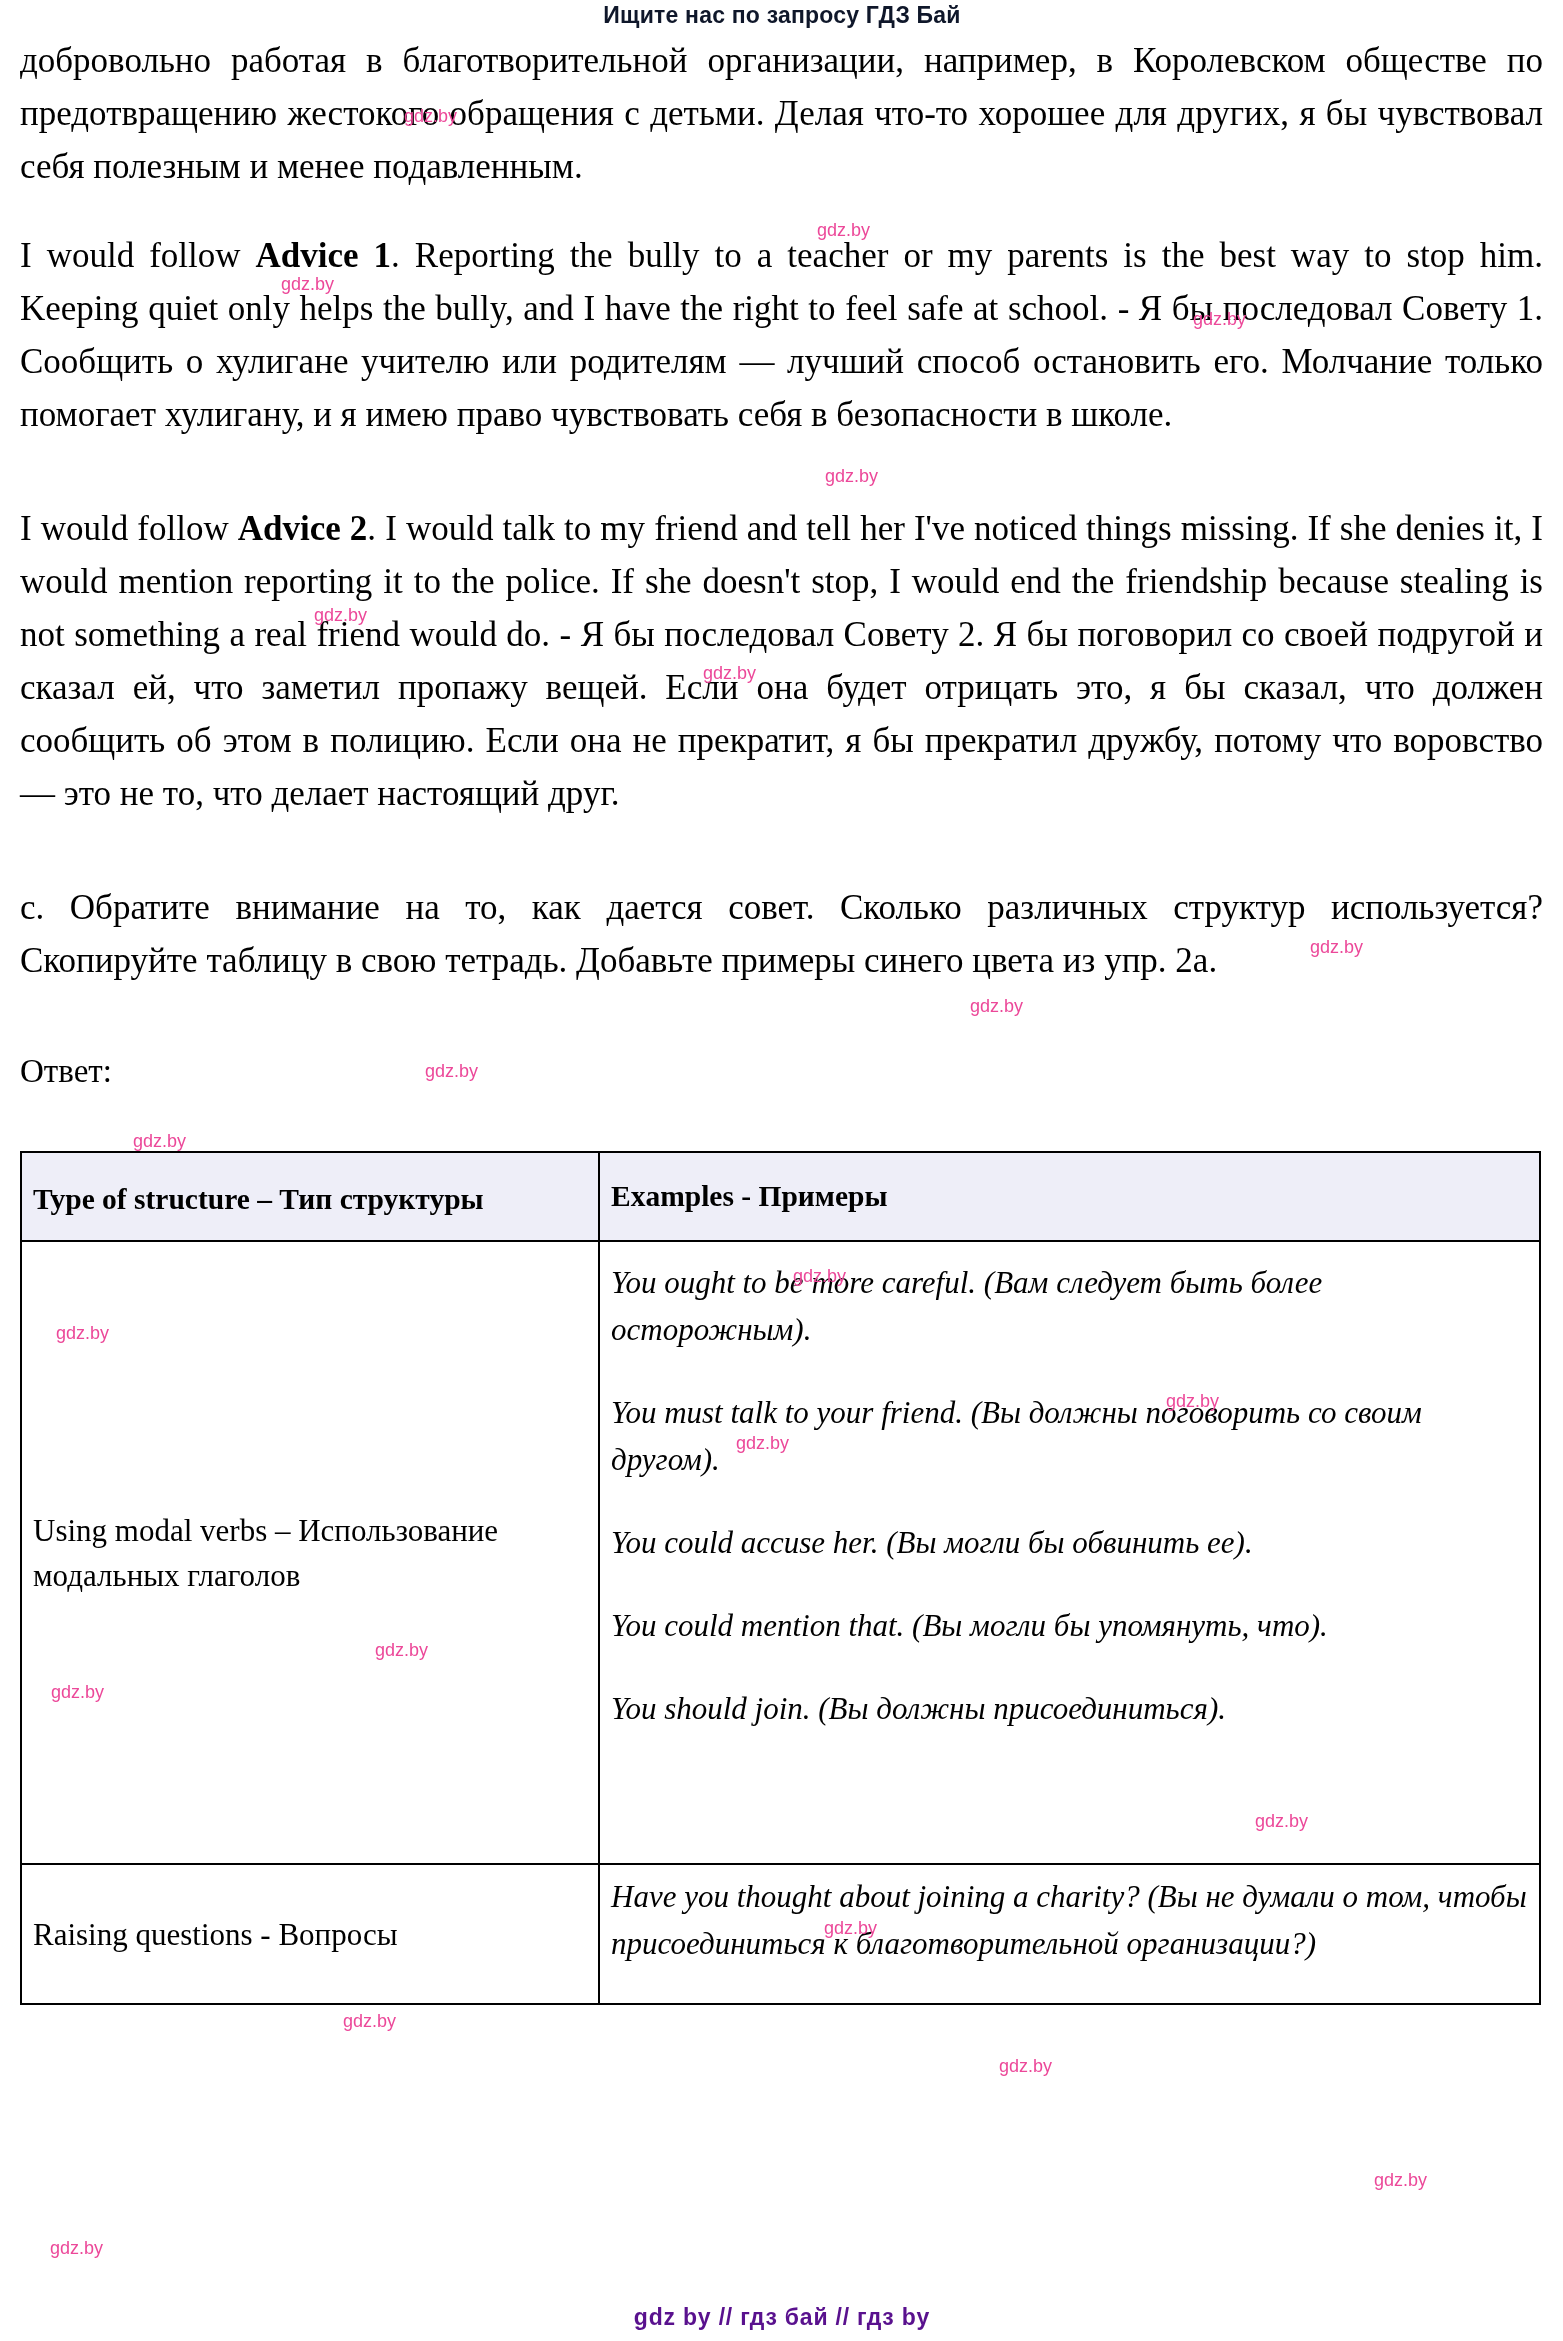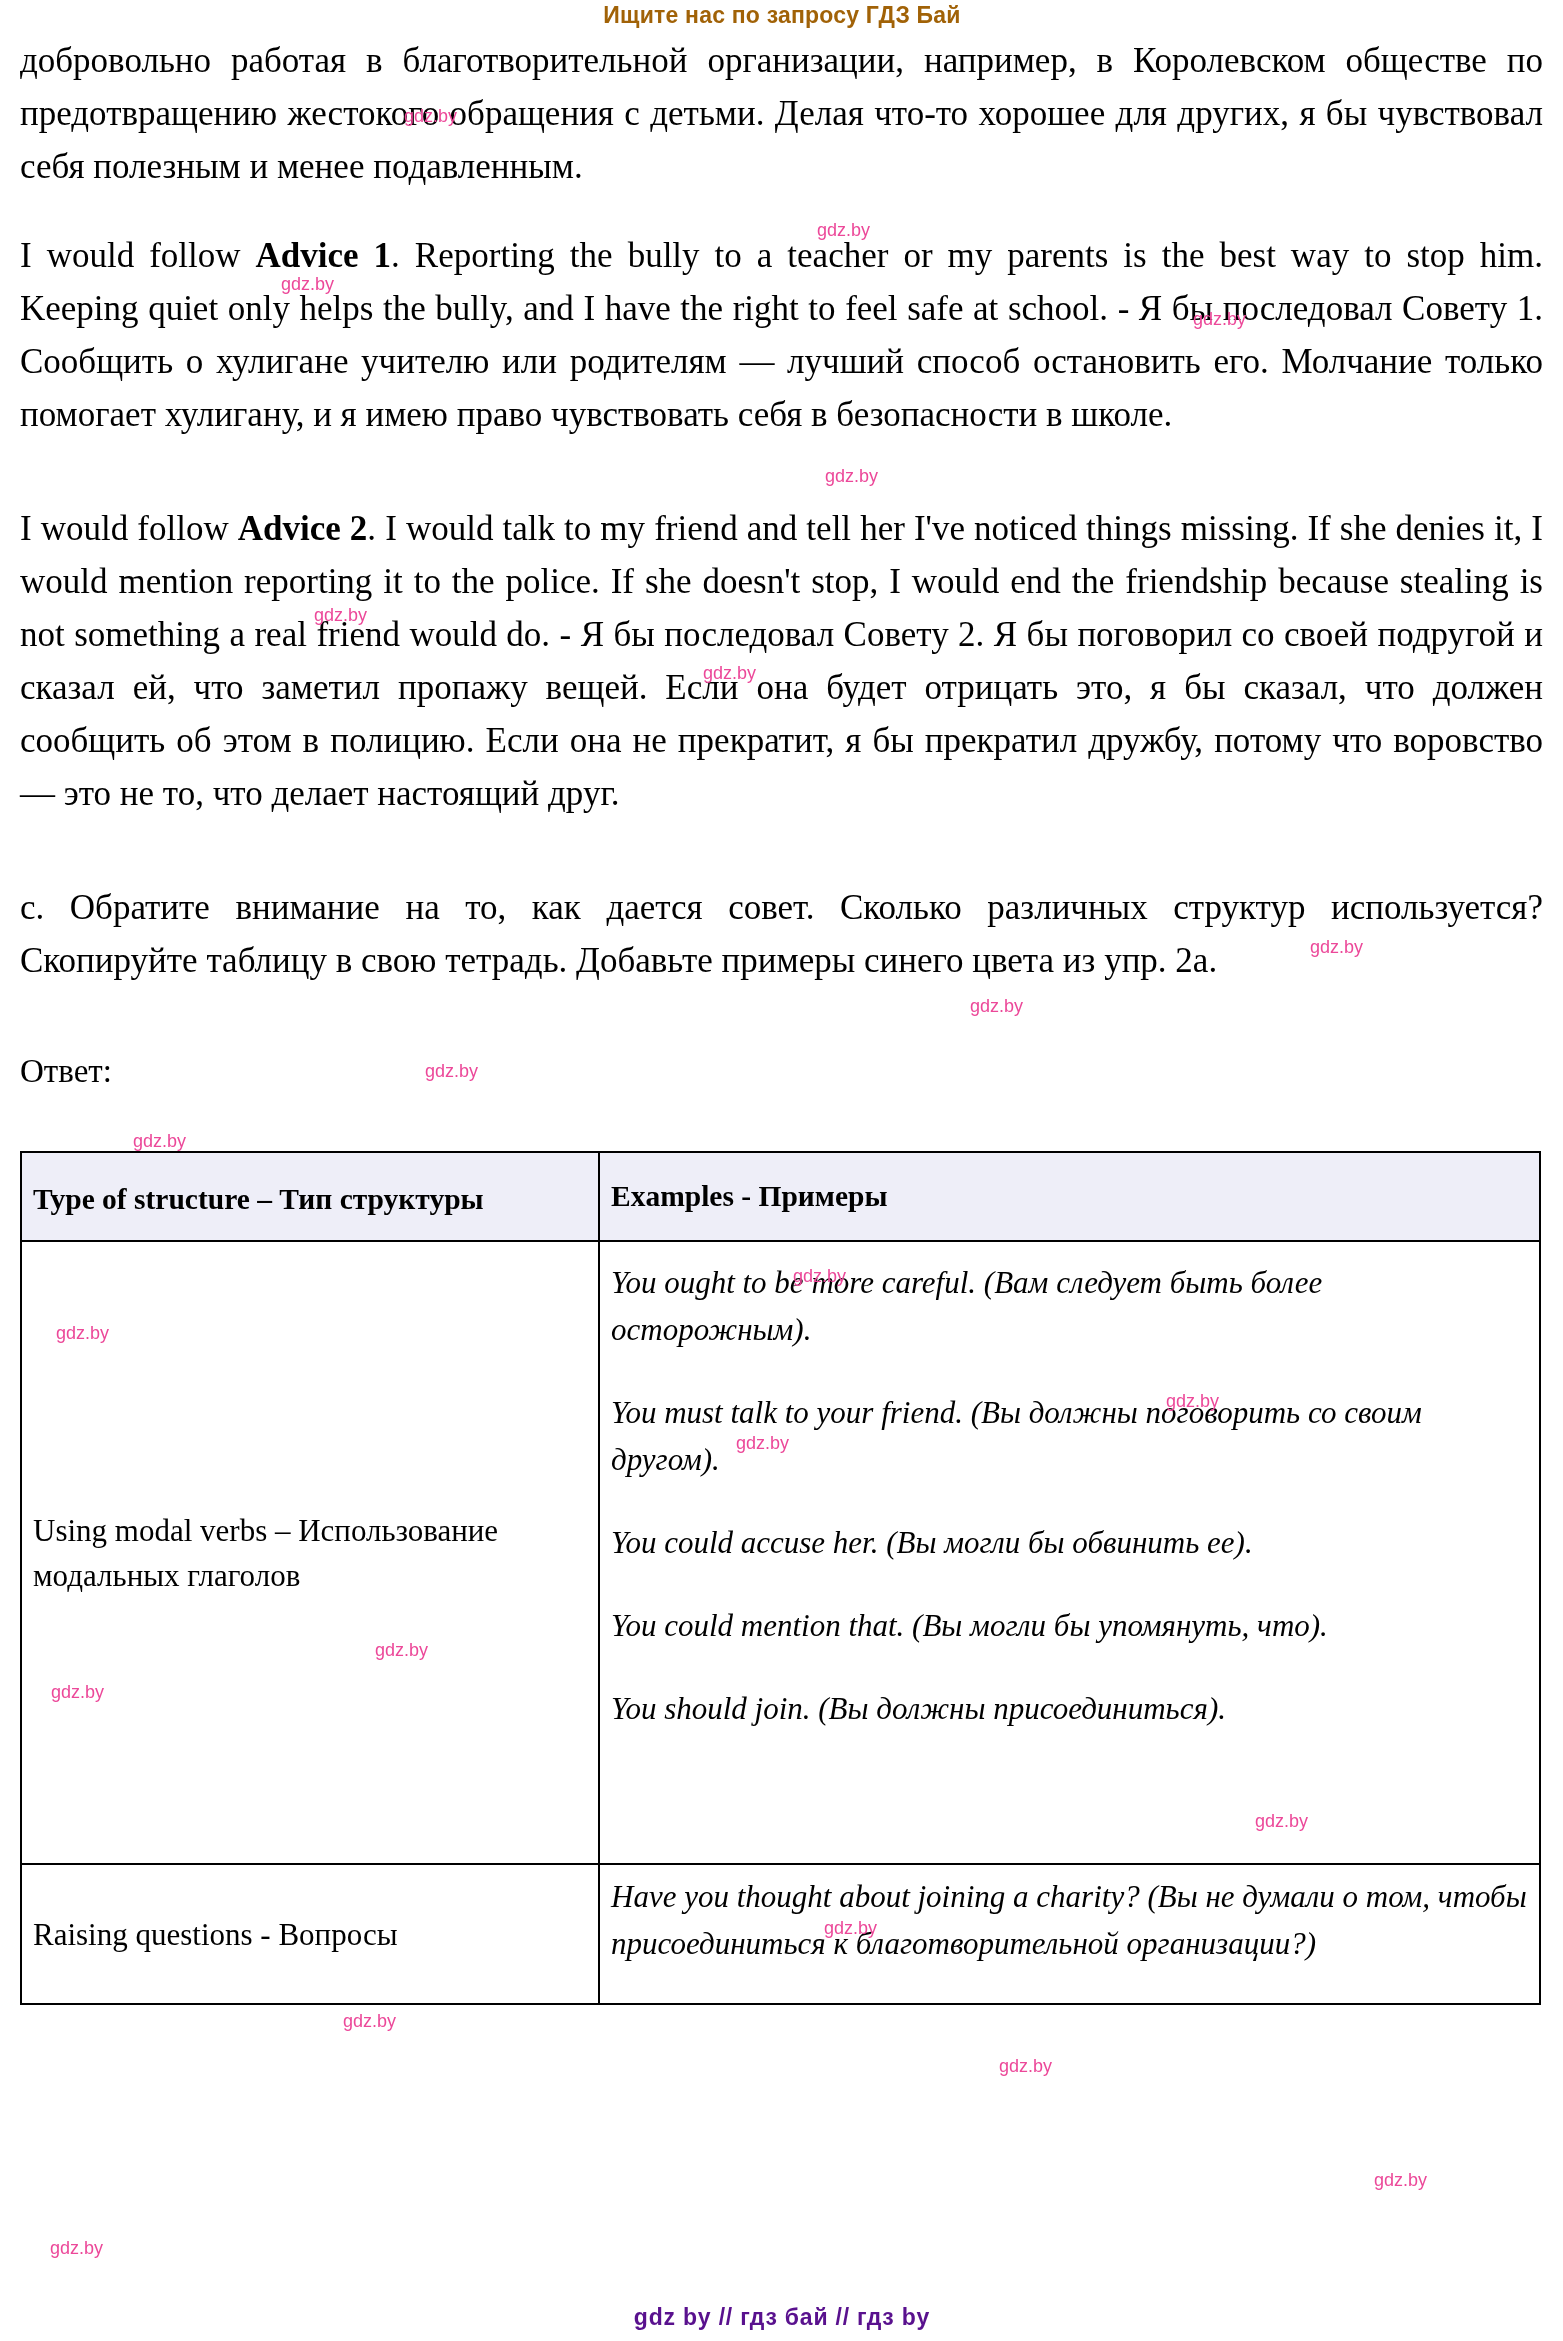--- a/index.html
+++ b/index.html
@@ -17,21 +17,21 @@
   
   .promo-bar {
     position: absolute;
     top: 0px; left: 0; right: 0;
     height: 31px;
     display: flex;
     align-items: center;
     justify-content: center;
   }
   .promo-text {
-    color: #a16207;
+    color: #0f172a;
     font-family: "Liberation Sans", "DejaVu Sans", sans-serif;
     font-size: 23px;
     font-weight: 700;
     letter-spacing: 0.2px;
     white-space: nowrap;
   }
 
   
   .page {
     position: absolute;

